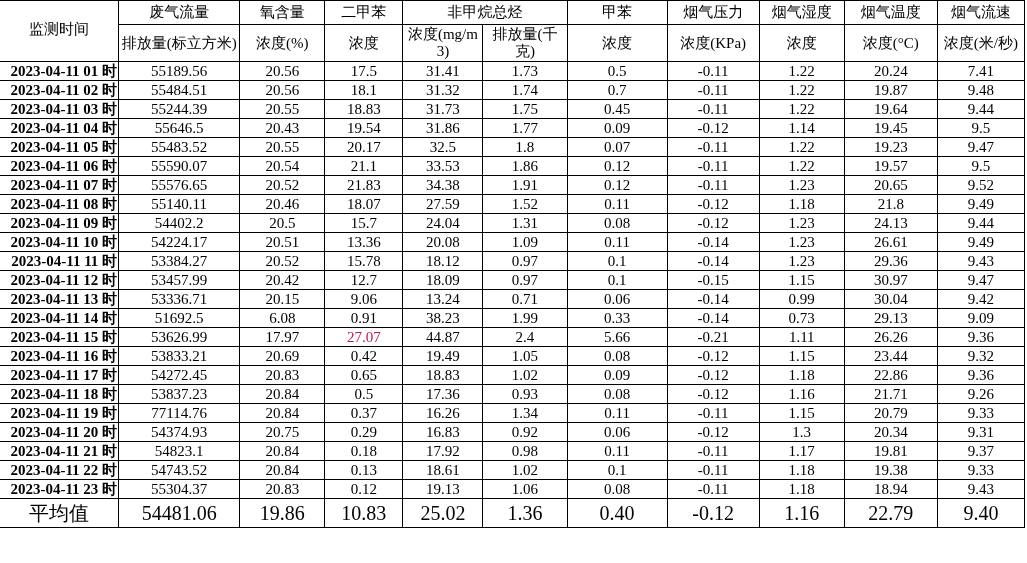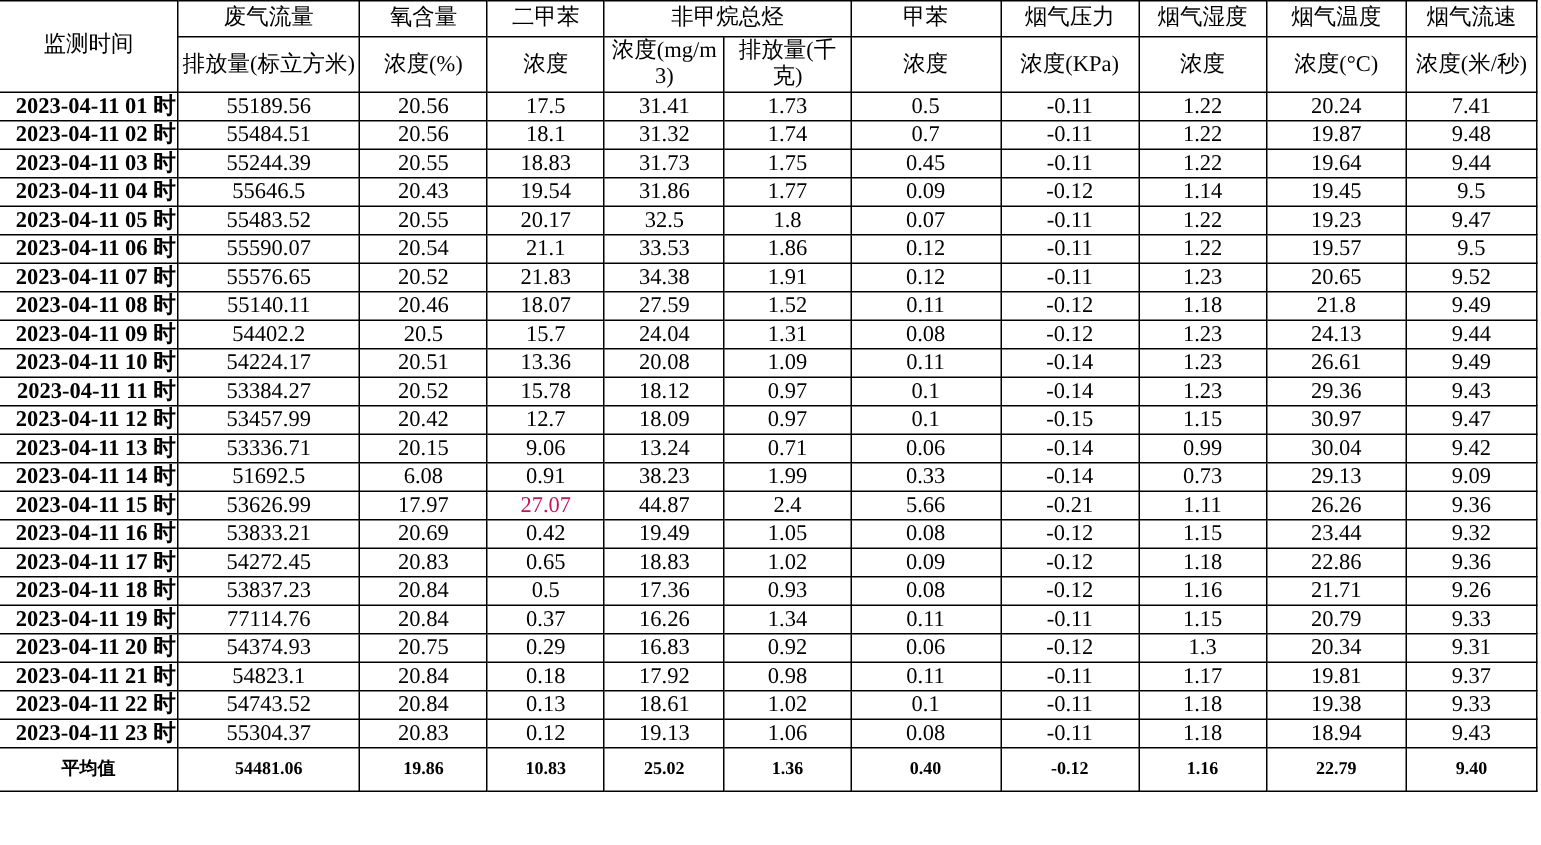--- a/index.html
+++ b/index.html
@@ -55,22 +55,22 @@
   }
   thead tr.h1 th { height: 23px; font-weight: normal; }
   thead tr.h2 th { height: 36px; font-weight: normal; }
   thead th.time-head { font-weight: normal; font-family: Liberation Mono, monospace; }
 
   tbody tr.data-row { height: 19px; }
   tbody tr.data-row td.time-cell { text-align: right; padding-left: 2px; white-space: nowrap; font-weight: bold; }
 
   tbody tr.avg-row td {
     height: 28px;
-    font-weight: bold;
-    font-size: 12px;
+    font-weight: normal;
+    font-size: 20px;
   }
   tbody tr.avg-row td.time-cell { text-align: center; }
 </style>
 </head>
 <body>
 
 <div class="page">
 
 
   <table class="report">

